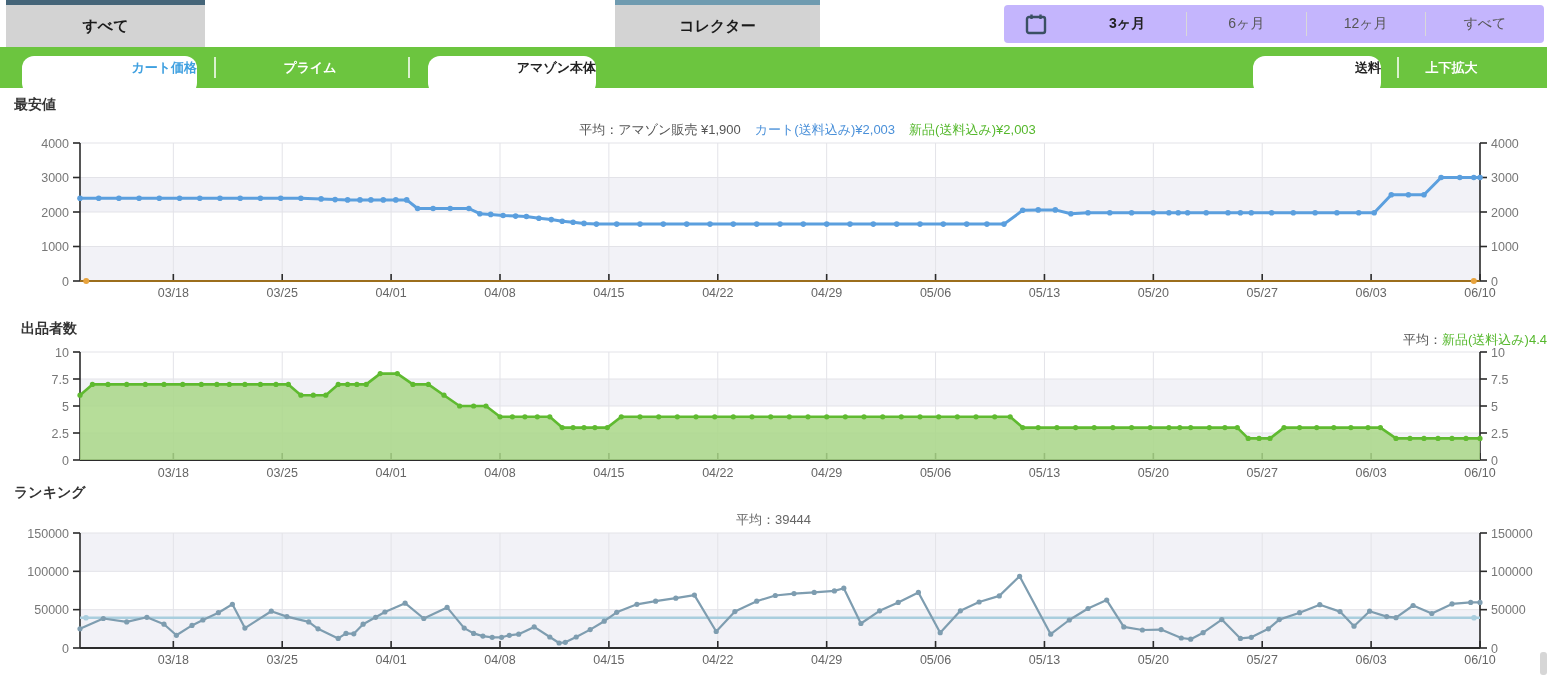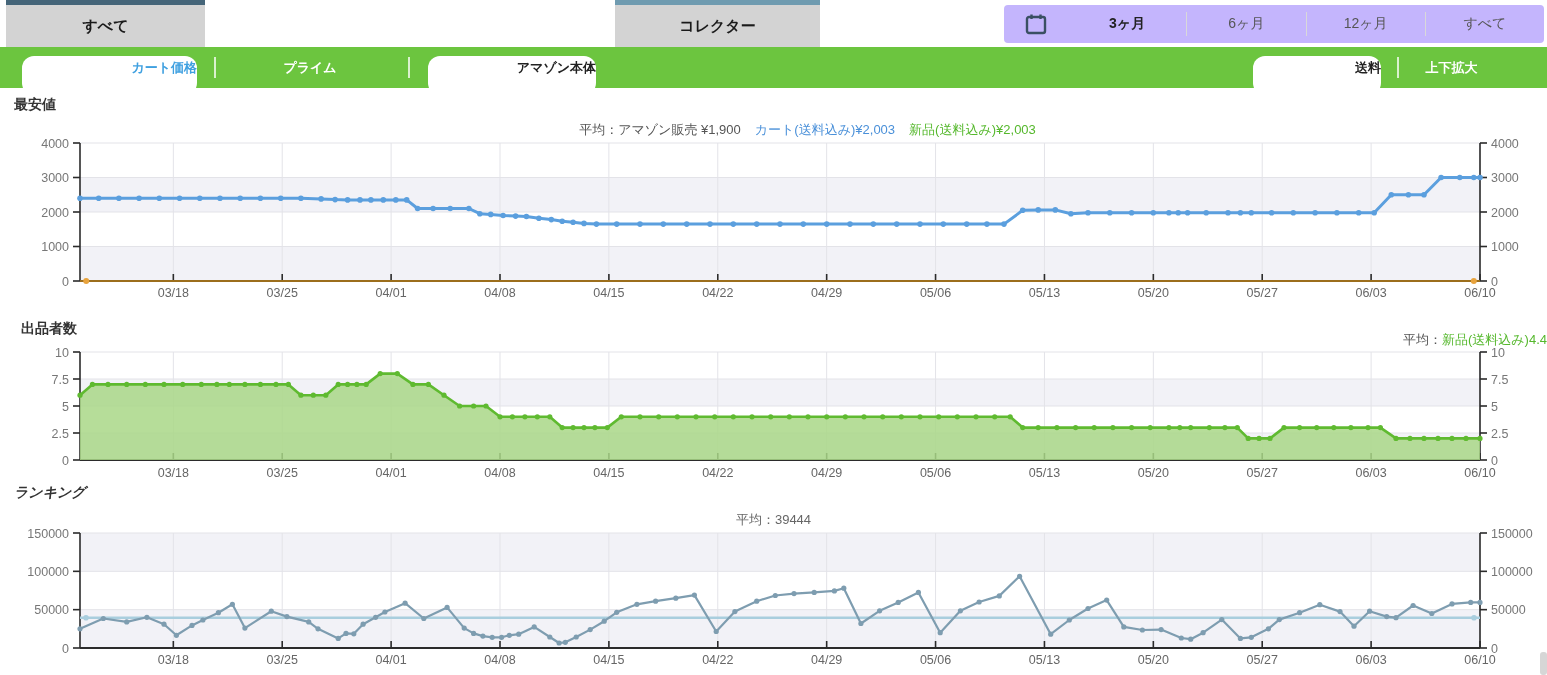--- a/index.html
+++ b/index.html
@@ -406,21 +406,21 @@
     <text x="717.7777777777777" y="130" text-anchor="middle" font-size="12.5" fill="#666666">04/22</text>
     <text x="826.6666666666666" y="130" text-anchor="middle" font-size="12.5" fill="#666666">04/29</text>
     <text x="935.5555555555557" y="130" text-anchor="middle" font-size="12.5" fill="#666666">05/06</text>
     <text x="1044.4444444444443" y="130" text-anchor="middle" font-size="12.5" fill="#666666">05/13</text>
     <text x="1153.3333333333335" y="130" text-anchor="middle" font-size="12.5" fill="#666666">05/20</text>
     <text x="1262.2222222222222" y="130" text-anchor="middle" font-size="12.5" fill="#666666">05/27</text>
     <text x="1371.111111111111" y="130" text-anchor="middle" font-size="12.5" fill="#666666">06/03</text>
     <text x="1480" y="130" text-anchor="middle" font-size="12.5" fill="#666666">06/10</text>
   </svg>
 
-<div class="chart-title" style="top:484px;font-style:italic;">ランキング</div>
+<div class="chart-title" style="top:484px;">ランキング</div>
 <div class="avg-row" style="top:511px;">
   <span class="avg-gray">平均：39444</span>
 </div>
 <svg id="chart-rank" class="chart">
     <rect x="80" y="81.66666666666667" width="1400" height="38.33333333333333" fill="#f2f2f7"></rect>
     <rect x="80" y="5" width="1400" height="38.33333333333334" fill="#f2f2f7"></rect>
     <line x1="80" y1="120" x2="1480" y2="120" stroke="#e3e3e8" stroke-width="1"></line>
     <line x1="80" y1="81.66666666666667" x2="1480" y2="81.66666666666667" stroke="#e3e3e8" stroke-width="1"></line>
     <line x1="80" y1="43.33333333333334" x2="1480" y2="43.33333333333334" stroke="#e3e3e8" stroke-width="1"></line>
     <line x1="80" y1="5" x2="1480" y2="5" stroke="#e3e3e8" stroke-width="1"></line>

